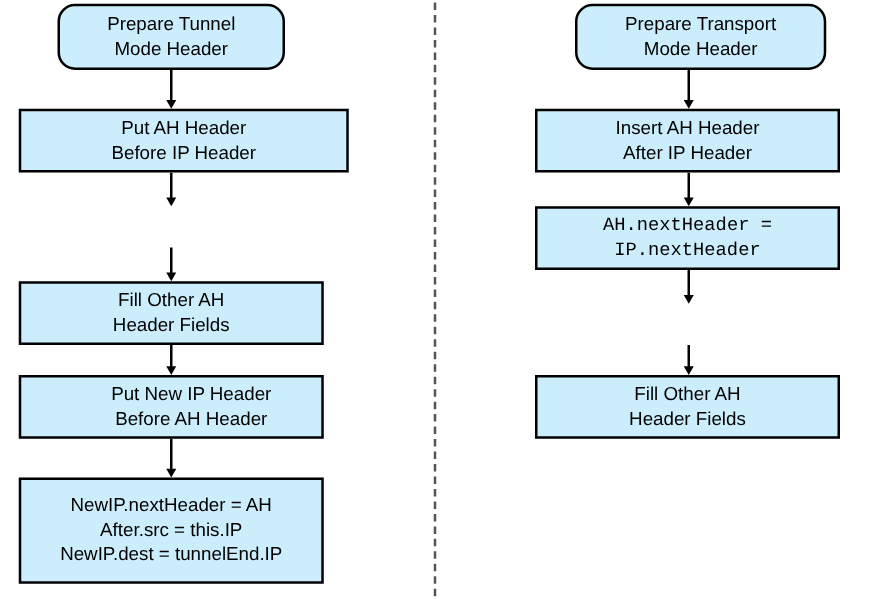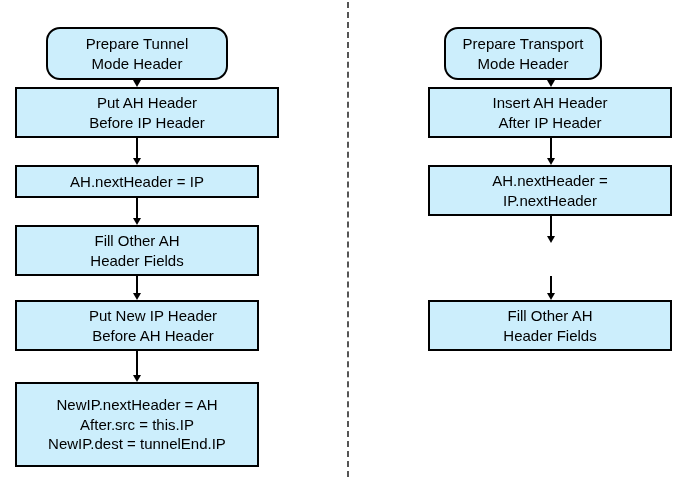--- a/index.html
+++ b/index.html
@@ -25,21 +25,20 @@
     justify-content: center;
     text-align: center;
     color: #000000;
     font-size: 15px;
     line-height: 1.30;
     letter-spacing: 0px;
     white-space: pre-line;
   }
   .node.rounded {
     border-radius: 14px;
-    margin-top: 24px;
   }
   .connector {
     position: absolute;
     width: 0;
   }
   .connector .shaft {
     position: absolute;
     left: 0;
     top: 0;
     width: 2px;
@@ -84,21 +83,20 @@
         <div class="head" style="top: 17px;"></div>
       </div>
       <div class="connector" style="left: 137px; top: 351px; height: 31px;">
         <div class="shaft" style="height: 25px;"></div>
         <div class="head" style="top: 24px;"></div>
       </div>
       <div class="node rounded" style="left: 46px; top: 3px; width: 182px; height: 53px;">Prepare Tunnel
 Mode Header</div>
       <div class="node" style="left: 15px; top: 87px; width: 264px; height: 51px;">Put AH Header
 Before IP Header</div>
-      <div class="node" style="left: 15px; top: 165px; width: 244px; height: 33px;">AH.nextHeader = IP</div>
       <div class="node" style="left: 15px; top: 225px; width: 244px; height: 51px;">Fill Other AH
 Header Fields</div>
       <div class="node" style="left: 15px; top: 300px; width: 244px; height: 51px; padding-left: 32px;">Put New IP Header
 Before AH Header</div>
       <div class="node" style="left: 15px; top: 382px; width: 244px; height: 85px;">NewIP.nextHeader = AH
 After.src = this.IP
 NewIP.dest = tunnelEnd.IP</div>
     </div>
     <div style="position: absolute; left: 0px; top: 0px; width: 100%; height: 100%;">
       <div class="connector" style="left: 551px; top: 56px; height: 31px;">
@@ -110,23 +108,23 @@
         <div class="head" style="top: 20px;"></div>
       </div>
       <div class="connector" style="left: 551px; top: 216px; height: 27px;">
         <div class="shaft" style="height: 21px;"></div>
         <div class="head" style="top: 20px;"></div>
       </div>
       <div class="connector" style="left: 551px; top: 276px; height: 24px;">
         <div class="shaft" style="height: 18px;"></div>
         <div class="head" style="top: 17px;"></div>
       </div>
-      <div class="node rounded" style="left: 444px; top: 3px; width: 158px; height: 53px; text-align: center;">Prepare Transport
+      <div class="node rounded" style="left: 460px; top: 3px; width: 201px; height: 53px; text-align: center;">Prepare Transport
 Mode Header</div>
       <div class="node" style="left: 428px; top: 87px; width: 244px; height: 51px;">Insert AH Header
 After IP Header</div>
-      <div class="node" style="left: 428px; top: 165px; width: 244px; height: 51px;">AH.nextHeader =
+      <div class="node" style="left: 428px; top: 165px; width: 244px; height: 51px; font-family: Liberation Mono, monospace;">AH.nextHeader =
 IP.nextHeader</div>
       <div class="node" style="left: 428px; top: 300px; width: 244px; height: 51px;">Fill Other AH
 Header Fields</div>
     </div>
     <div class="divider" style="left: 347px; top: 2px; height: 475px;"></div>
   </div>
 
 </body></html>

